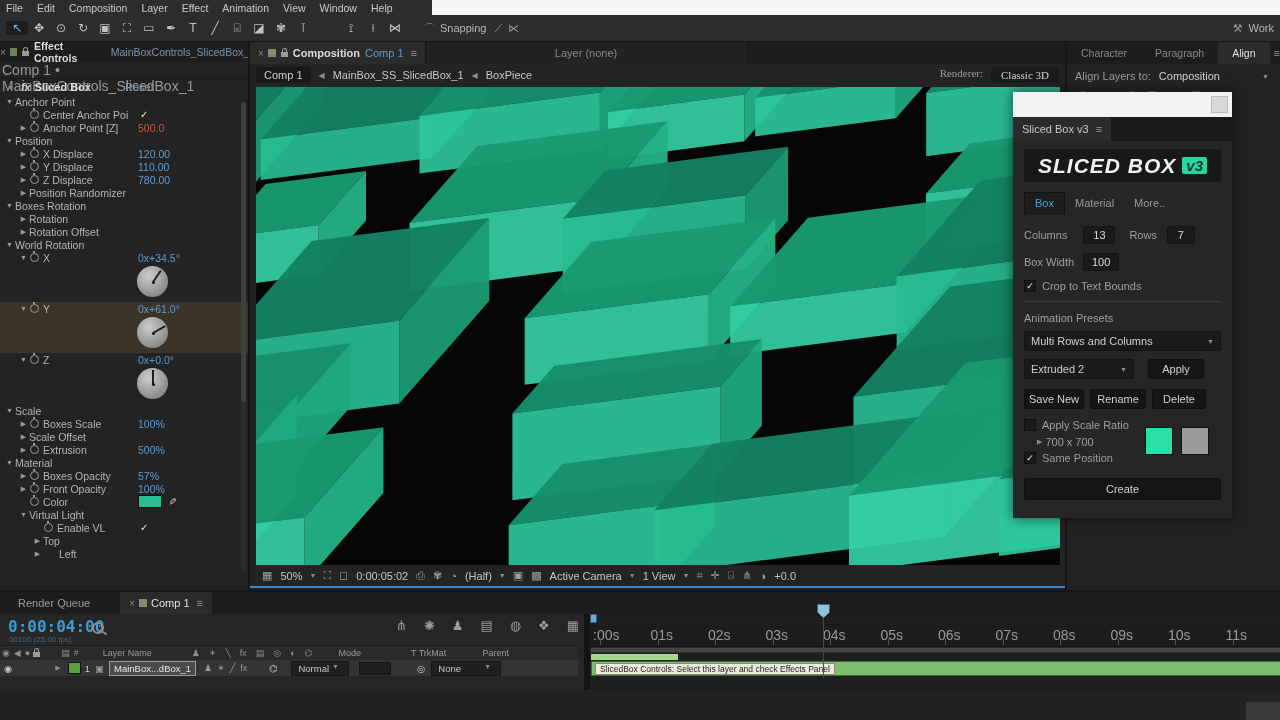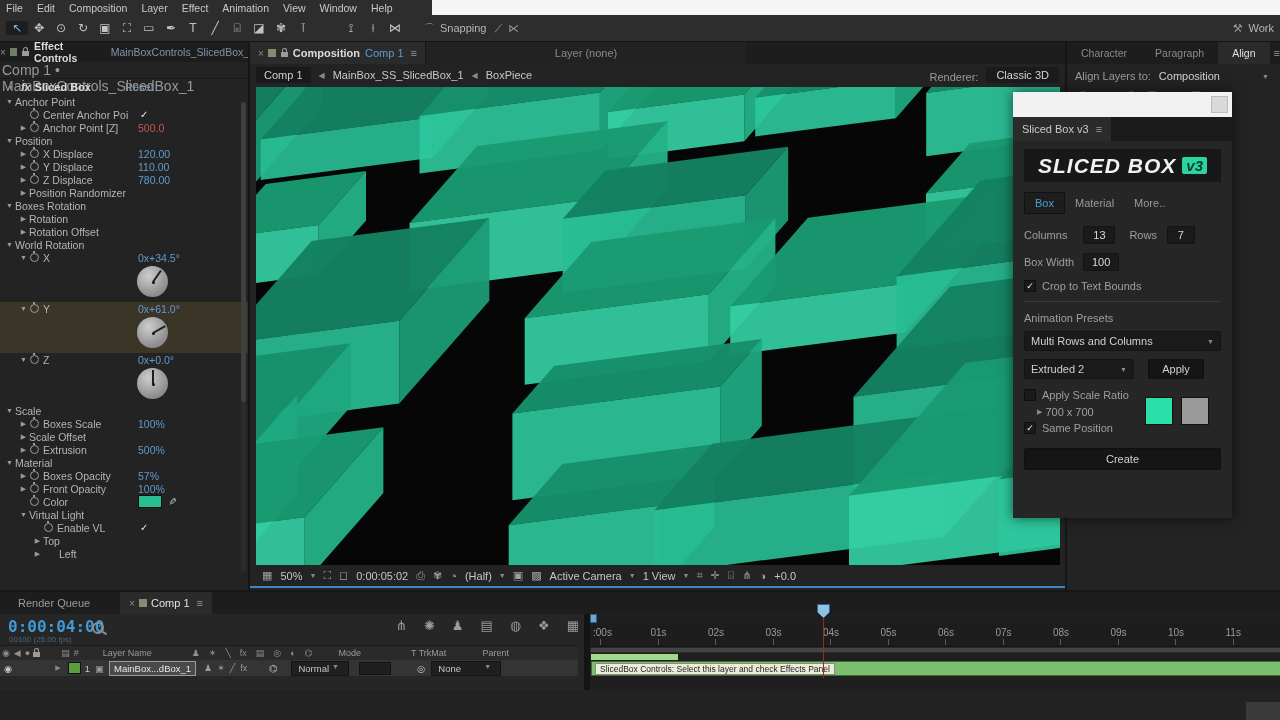--- a/index.html
+++ b/index.html
@@ -51,21 +51,21 @@
   
   #comppanel{left:250px;top:42px;width:815px;height:548px;background:#232323;}
   #comp-tabs{height:22px;background:#1d1d1d;display:flex;align-items:stretch;}
   #comp-tab-active{background:#2b2b2b;display:flex;align-items:center;padding:0 8px;}
   #comp-tab-layer{display:flex;align-items:center;padding:0 10px;color:#8a8a8a;width:300px;justify-content:center;background:#222;border-left:1px solid #161616;}
   .blue{color:#5f9bd0;}
   .white{color:#dcdcdc;}
   #comp-crumbs{height:22px;display:flex;align-items:center;padding:0 6px;background:#232323;}
   .crumbchip{background:#191919;color:#cfcfcf;padding:2px 8px;border-radius:2px;}
   .crumbarrow{color:#8a8a8a;font-size:8px;margin:0 8px;}
-  #renderer{margin-left:auto;display:flex;align-items:flex-end;}
+  #renderer{margin-left:auto;display:flex;align-items:flex-start;font-family:Liberation Serif, serif;}
   #renderer .lbl{color:#9a9a9a;margin-right:8px;}
   #renderer .val{background:#1b1b1b;color:#d5d5d5;padding:2px 10px;border-radius:2px;}
   #viewport{position:absolute;left:6px;top:45px;width:804px;height:478px;background:#060606;overflow:hidden;}
   #comp-toolbar{position:absolute;left:0;top:523px;width:815px;height:23px;background:#232323;display:flex;align-items:center;padding:0 8px;box-sizing:border-box;border-bottom:2px solid #3f87c4;}
   #comp-toolbar .t{margin:0 4px;color:#c5c5c5;}
   #comp-toolbar .i{margin:0 4px;color:#9f9f9f;font-size:11px;}
   
   #rightdock{left:1065px;top:42px;width:215px;height:548px;background:#232323;border-left:2px solid #161616;box-sizing:border-box;}
   #rd-tabs{height:22px;background:#1d1d1d;display:flex;align-items:center;font-size:10.5px;}
   #rd-tabs .t{padding:0 14px;color:#8a8a8a;}
@@ -107,21 +107,21 @@
   .mag::after{content:"";position:absolute;width:5px;height:2px;background:#8d8d8d;right:-5px;bottom:-2px;transform:rotate(35deg);}
   #tl-right-icons{position:absolute;left:396px;top:4px;display:flex;gap:17px;color:#9d9d9d;font-size:13px;}
   #tl-header{position:absolute;left:0;top:31px;width:578px;height:14px;background:#2a2a2a;border-top:1px solid #1b1b1b;border-bottom:1px solid #1b1b1b;display:flex;align-items:center;font-size:9px;color:#9a9a9a;}
   #tl-header .hic{font-size:9px;margin:0 2px;color:#8f8f8f;}
   #tl-layer{position:absolute;left:0;top:46px;width:578px;height:16px;background:#343434;display:flex;align-items:center;font-size:9.5px;color:#c7c7c7;}
   .label-chip{width:11px;height:10px;background:#5a9e3f;border:1px solid #111;margin:0 4px;}
   .name-chip{background:#4a4a4a;border:1px solid #9a9a9a;padding:1px 4px;color:#e8e8e8;}
   .mode-chip{background:#1f1f1f;border:1px solid #141414;padding:1px 6px;display:flex;align-items:flex-start;}
   #tl-graph{position:absolute;left:584px;top:22px;width:696px;height:108px;background:#1f1f1f;border-left:6px solid #141414;box-sizing:content-box;}
   #tl-ruler{position:absolute;left:0;top:10px;width:696px;height:22px;background:#1d1d1d;border-bottom:1px solid #141414;}
-  .tick-label{position:absolute;top:3px;color:#9a9a9a;font-size:10px;}
+  .tick-label{position:absolute;top:3px;color:#9a9a9a;font-size:14px;}
   .tick-line{position:absolute;top:15px;width:1px;height:6px;background:#5a5a5a;}
   #workarea-bar{position:absolute;left:0;top:33px;width:696px;height:6px;background:#454545;border:1px solid #2a2a2a;box-sizing:border-box;}
   #green-strip{position:absolute;left:1px;top:40px;width:87px;height:6px;background:#a3d98e;}
   #layer-bar{position:absolute;left:1px;top:47px;width:694px;height:15px;background:#7cbf6e;border:1px solid #3c6b33;box-sizing:border-box;display:flex;align-items:center;}
   #marker-label{margin-left:3px;background:#ecebdc;color:#222;font-size:8.5px;padding:0 4px;border:1px solid #8a8a7a;white-space:nowrap;}
   #playhead{position:absolute;left:227px;top:-10px;width:13px;height:14px;background:#8fc3e3;border:1px solid #33658c;box-sizing:border-box;clip-path:polygon(0 0,100% 0,100% 55%,50% 100%,0 55%);}
   #playline{position:absolute;left:233px;top:4px;width:1px;height:60px;background:#8b2f28;}
   #wa-handle{position:absolute;left:0;top:0;width:7px;height:9px;background:#6fa7cf;border:1px solid #2d5f80;box-sizing:border-box;}
   #tl-bottom{position:absolute;left:0;top:690px;width:1280px;height:30px;background:#222;}
   #grip{position:absolute;right:0;bottom:0;width:34px;height:18px;background:#3a3a3a;}
@@ -566,20 +566,25 @@
         <span>Multi Rows and Columns</span>
           <span class="cv">▼</span>
       </div>
       <div class="sb-row" style="margin-bottom:10px">
         <span class="sb-select" style="width:96px">
           <span>Extruded 2</span>
             <span class="cv">▼</span>
         </span>
         <span class="sb-btn" style="width:54px;margin-left:14px">Apply</span>
       </div>
+      <div class="sb-row" style="margin-bottom:10px">
+        <span class="sb-btn" style="width:58px">Save New</span>
+        <span class="sb-btn" style="width:54px;margin-left:6px">Rename</span>
+        <span class="sb-btn" style="width:52px;margin-left:6px">Delete</span>
+      </div>
       <div style="position:relative">
         <div class="sb-row" style="margin-bottom:5px">
           <span class="sb-check" style="color:transparent">✓</span>
           <span>Apply Scale Ratio</span>
         </div>
         <div class="sb-row" style="margin-bottom:4px;padding-left:10px">
           <span class="caret">▶</span>
           <span>700 x 700</span>
         </div>
         <div class="sb-row" style="margin-bottom:0">

